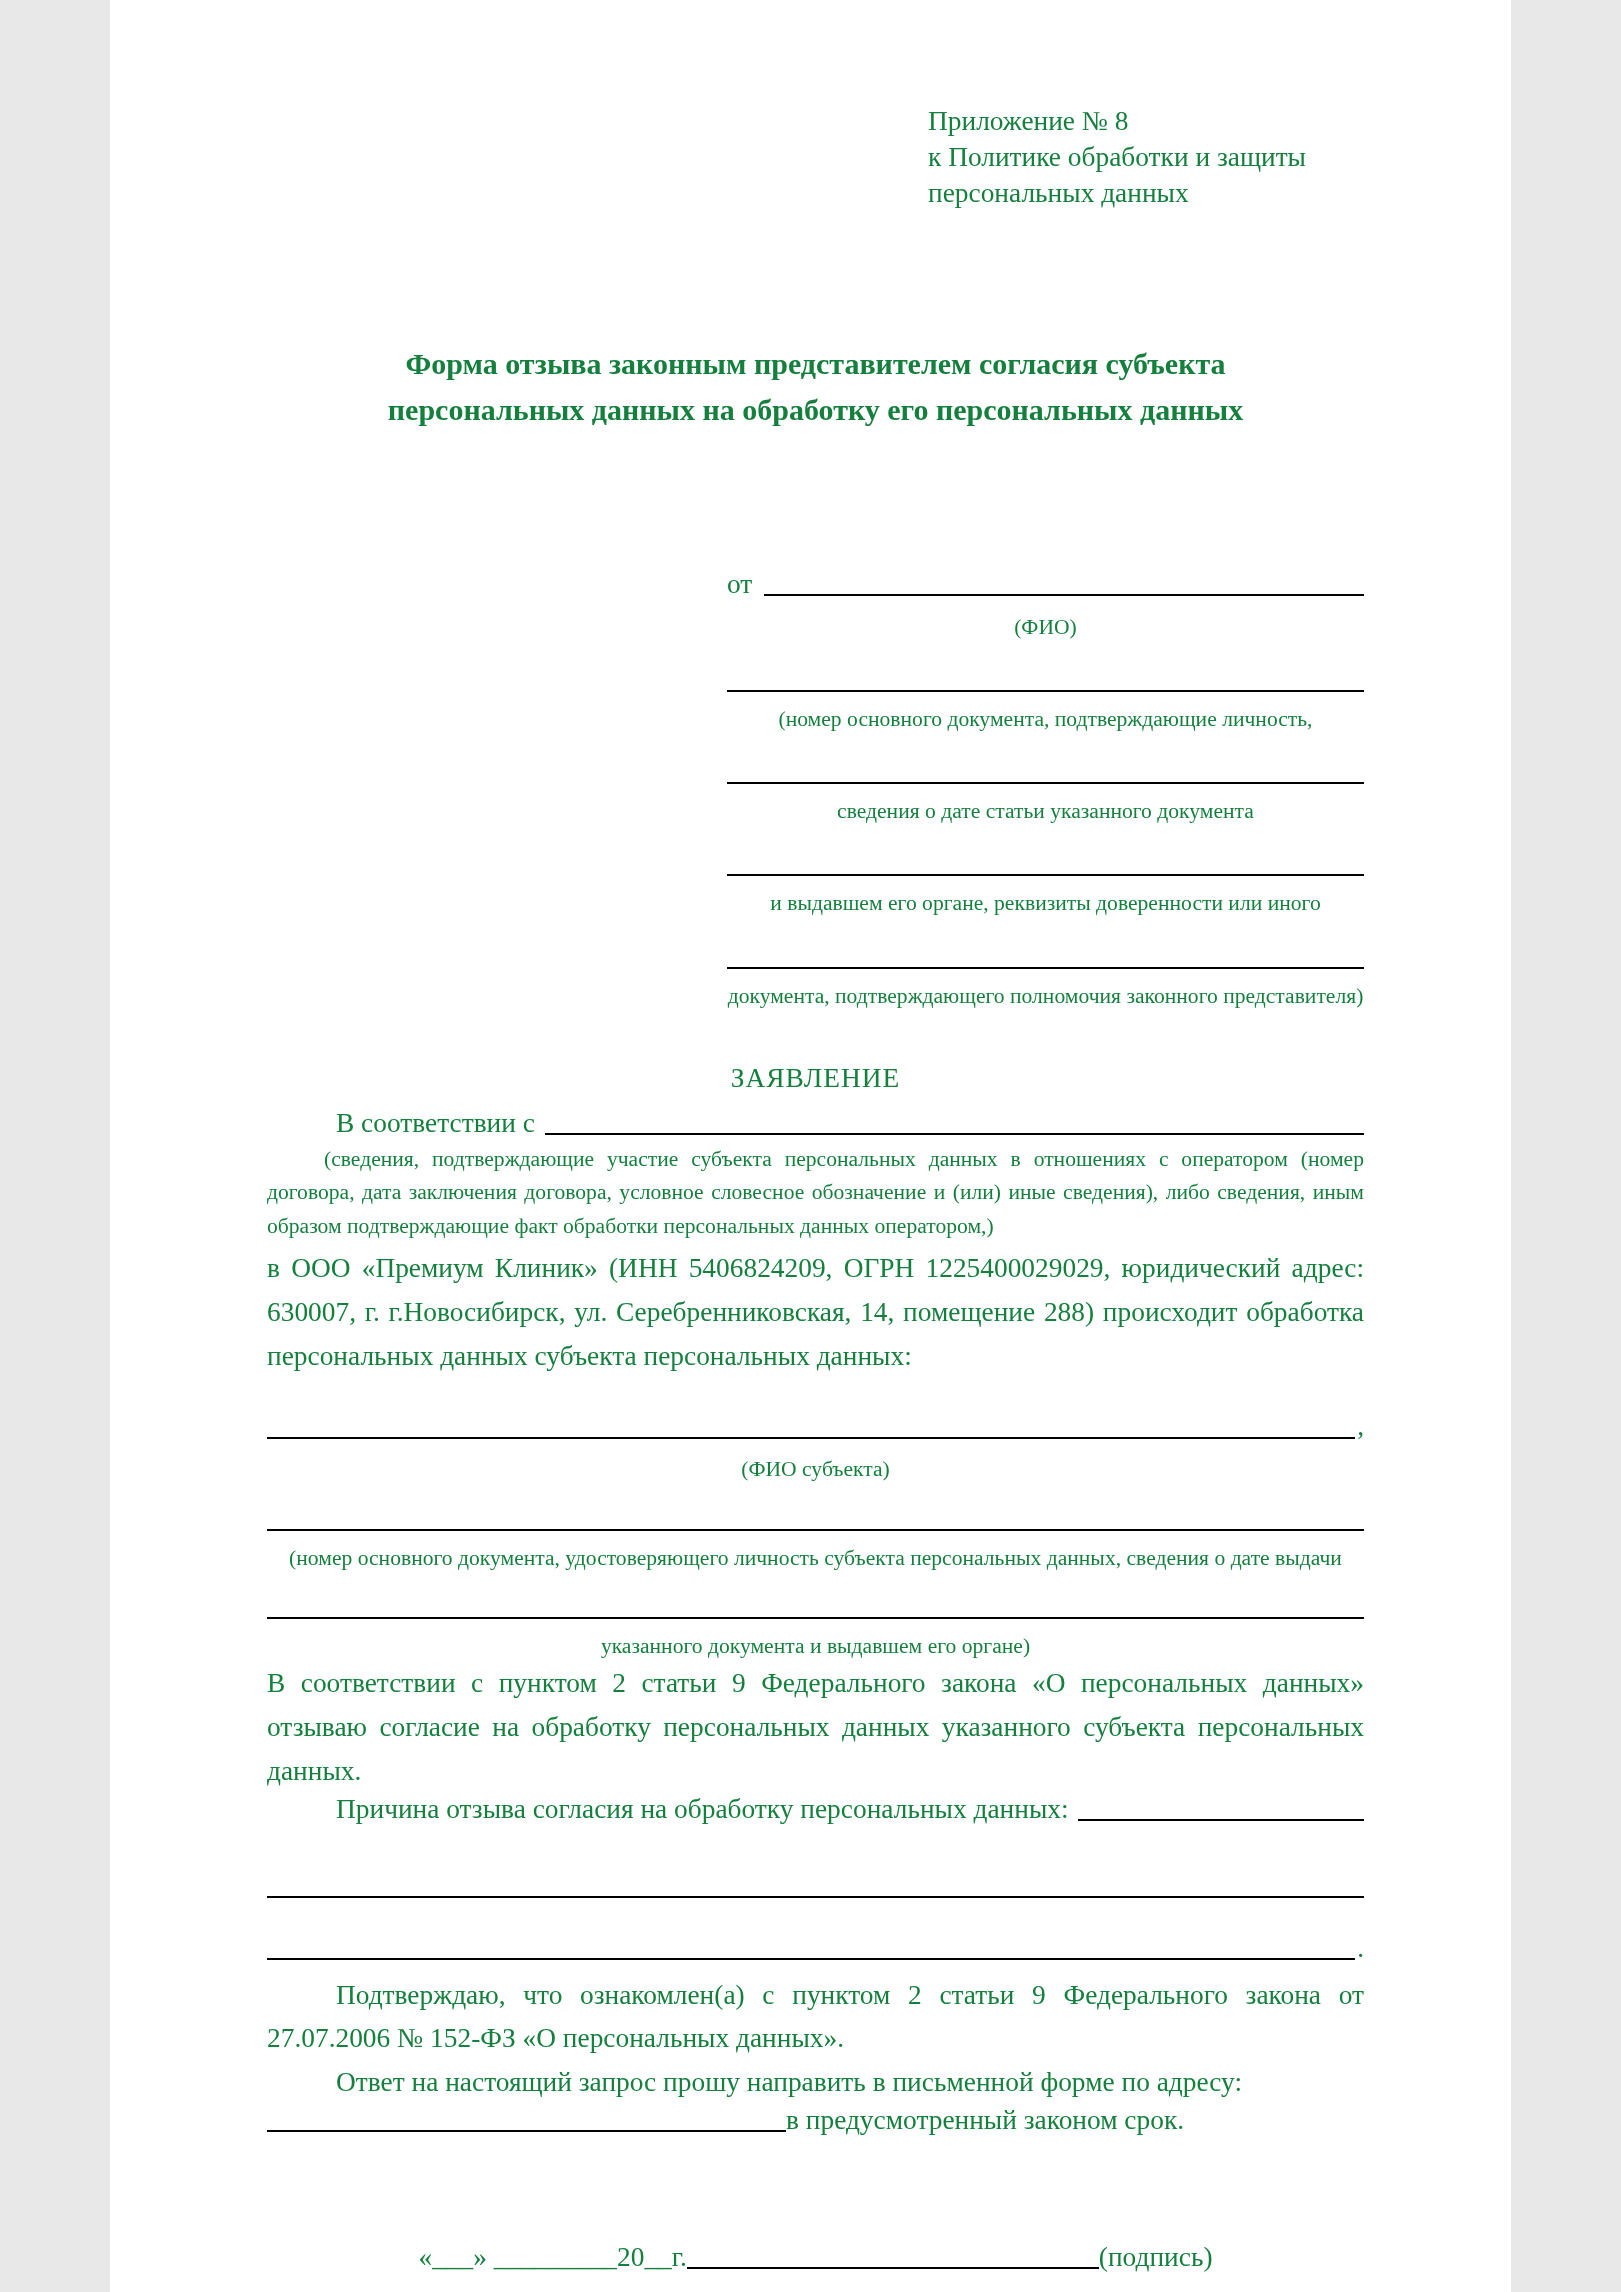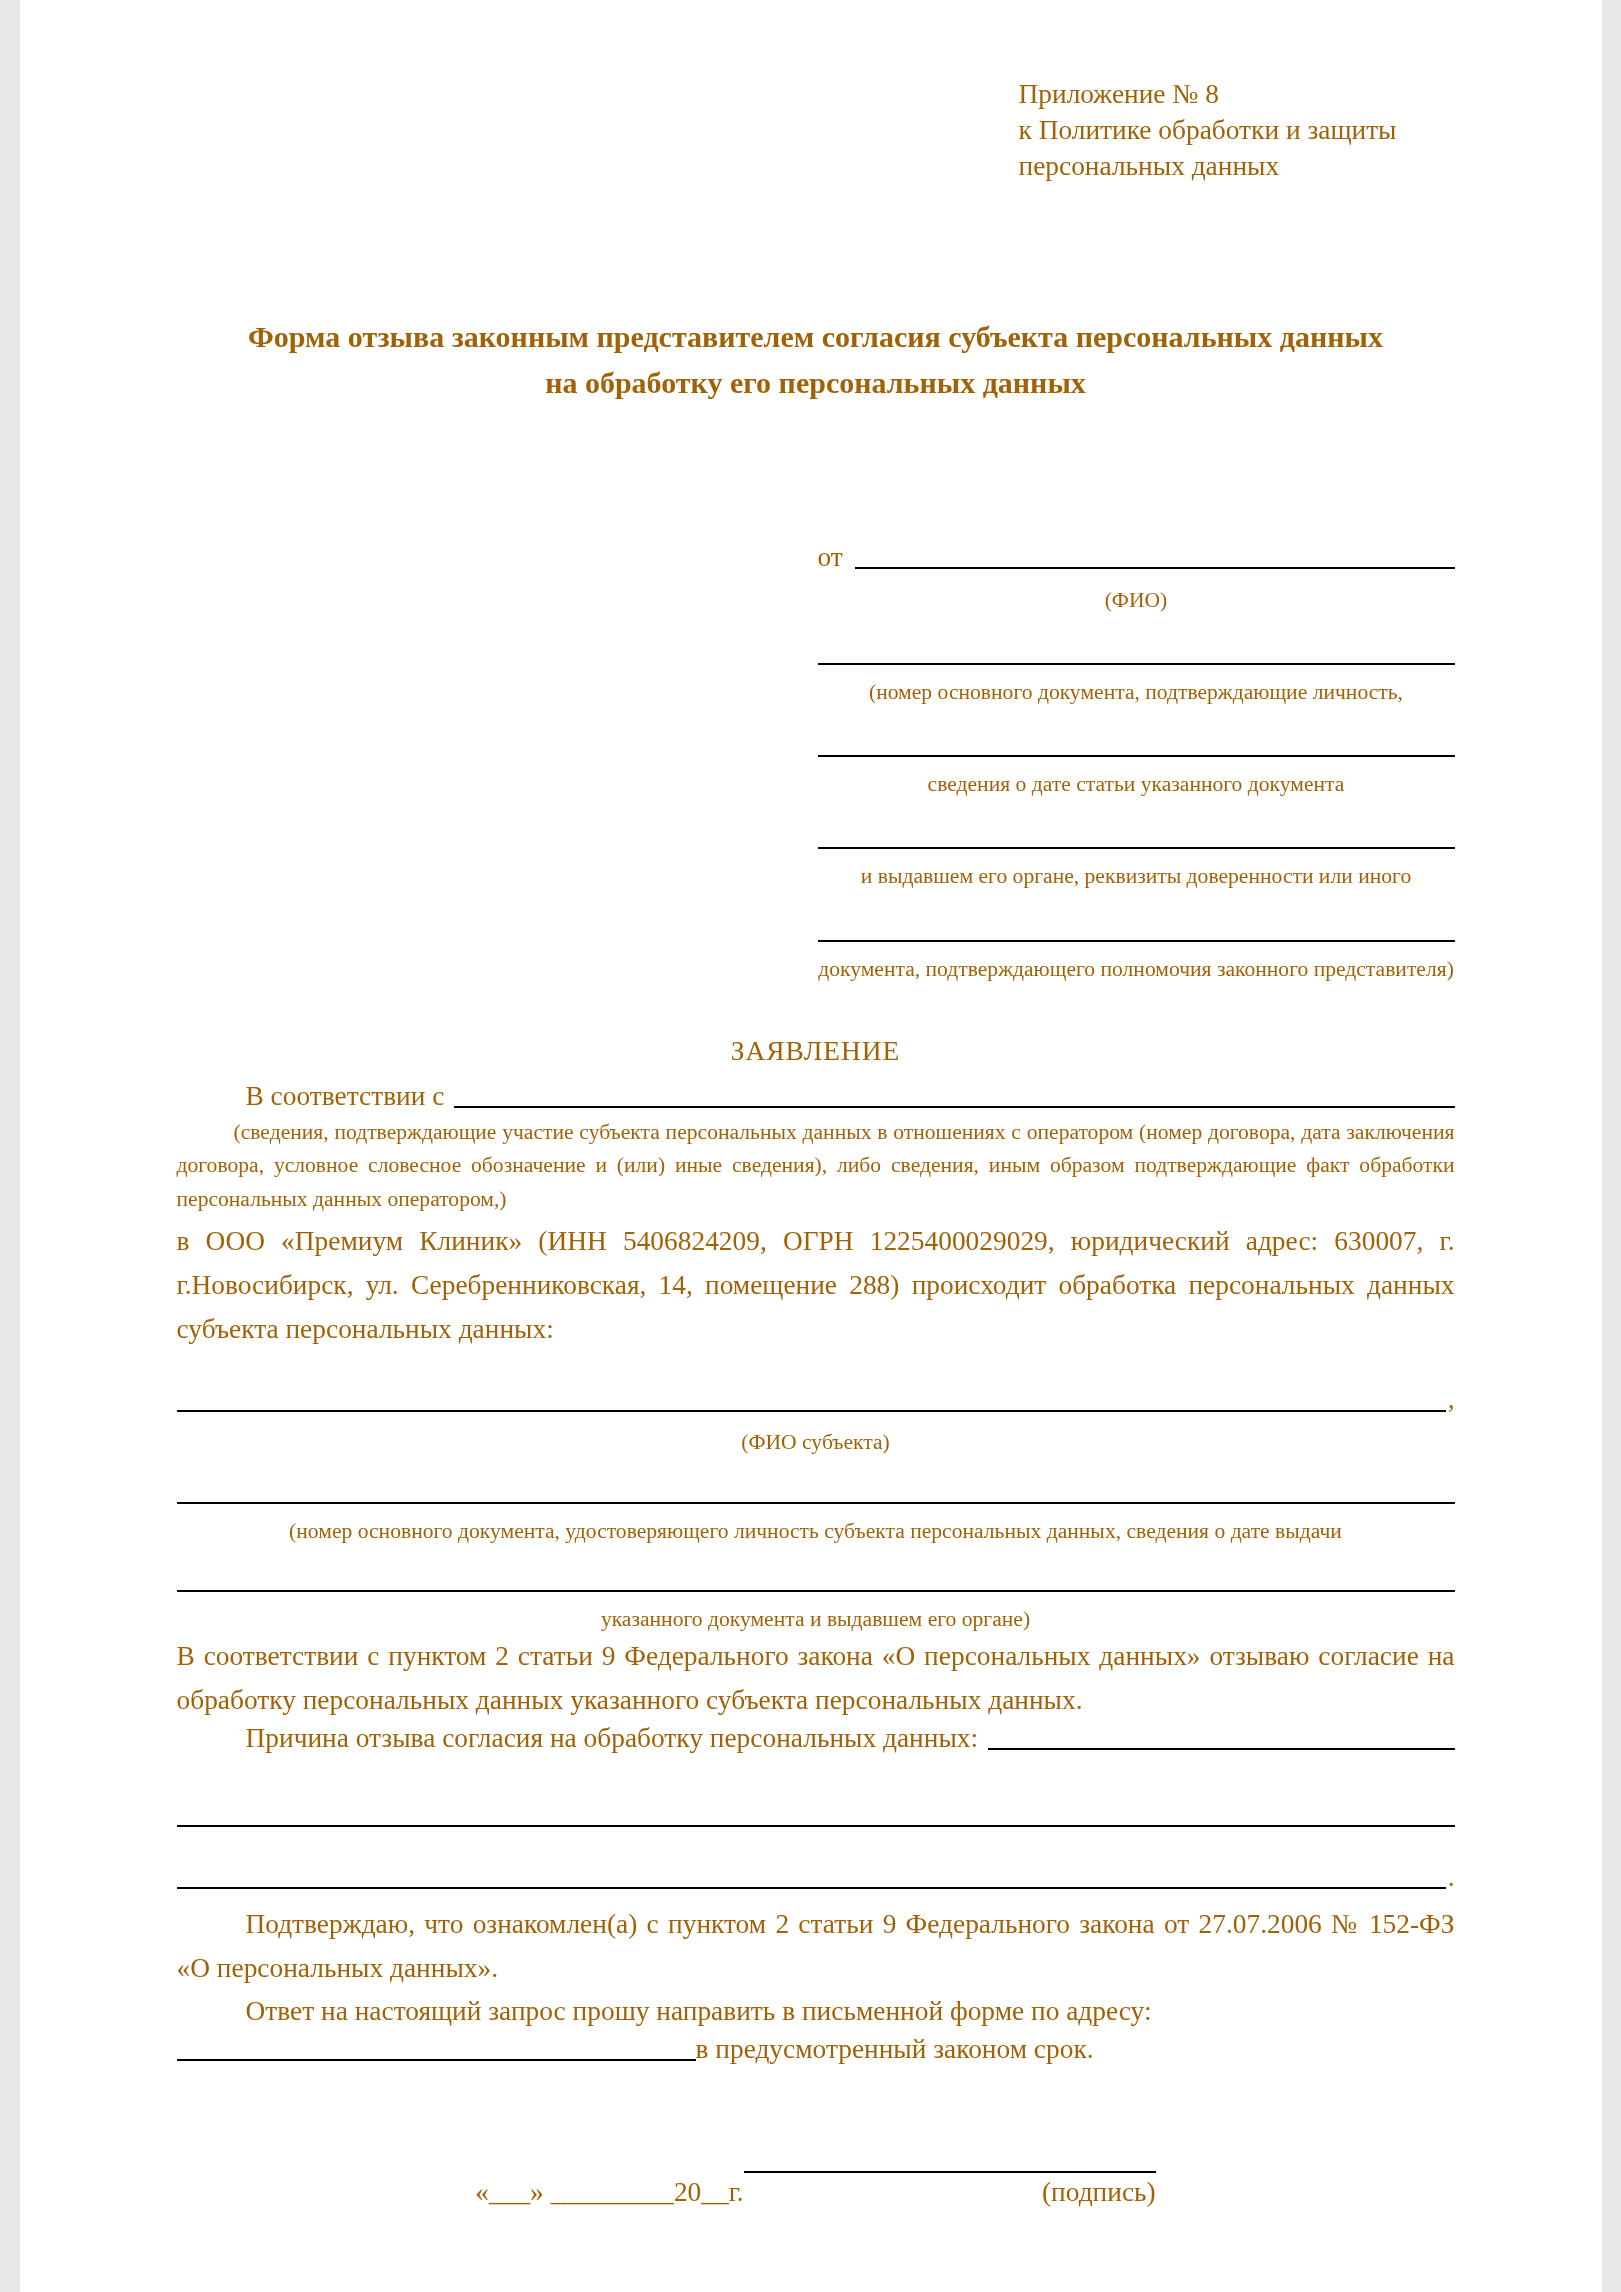--- a/index.html
+++ b/index.html
@@ -1,24 +1,24 @@
 <!DOCTYPE html>
 <html><head>
 <meta charset="utf-8">
 <style>
   html,body{margin:0;padding:0;background:#e8e8e8;}
   .page{
     position:relative;
-    width:1582px;height:2293px;
+    width:1401px;height:2293px;
     margin:0 auto;
     background:#ffffff;
     box-sizing:border-box;
-    padding:76px 147px 59px 157px;
+    padding:103px 147px 59px 157px;
     font-family:"Liberation Serif","DejaVu Serif",serif;
-    font-size:27.4px;color:#a16207;
+    font-size:27.4px;color:#15803d;
   }
   
   .header-note{width:436px;margin-left:auto;line-height:1.32;text-align:left;}
   
   .doc-title{
     font-weight:bold;text-align:center;
     font-size:30px;line-height:1.55;
     margin-top:129px;padding:0 59px;
   }
   
@@ -44,21 +44,21 @@
   .wide-rule-row{margin-top:43px;}
   .reason-row{margin-top:0;}
   .reason-label{white-space:nowrap;margin-right:9.8px;}
   .loose-rule-1{margin-top:71px;}
   .loose-rule-2{margin-top:35px;}
   .confirm-par{margin-top:9.8px;}
   .reply-tail-row{margin-top:0;align-items:flex-end;display:flex;}
   .reply-fill{flex:0 0 519px;border-bottom:2.9px solid #000;margin-bottom:3.9px;}
   
   .footer-row{display:flex;justify-content:center;align-items:flex-end;margin-top:106px;}
-  .sig-group{display:flex;align-items:flex-end;flex-direction:column;}
+  .sig-group{display:flex;align-items:flex-end;}
   .sig-fill{width:412px;border-bottom:2.9px solid #000;margin-bottom:3.9px;}
 </style>
 </head>
 <body>
 
 <div class="page">
 
   <div class="header-note">
     <div>Приложение № 8</div>
     <div>к Политике обработки и защиты</div>

